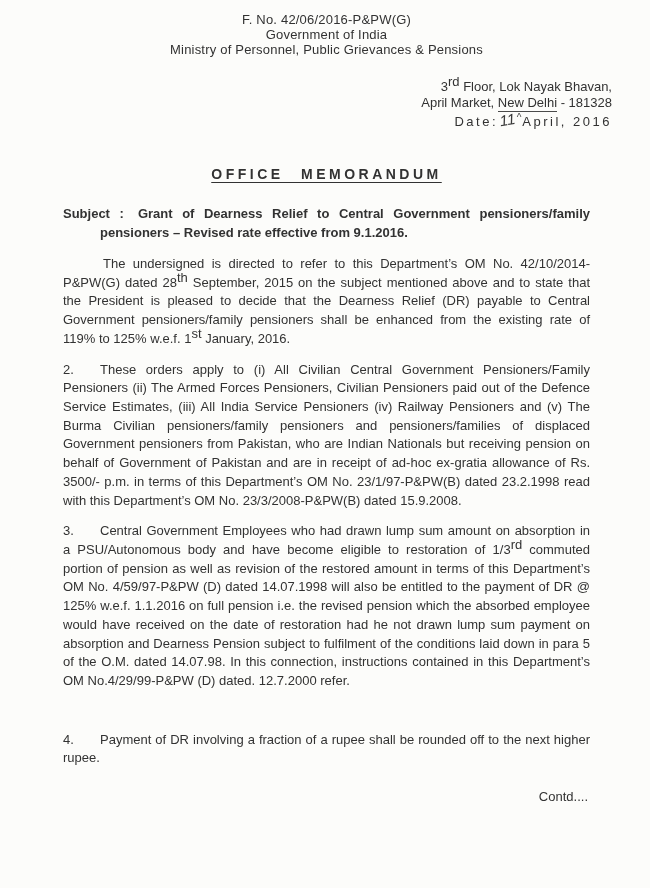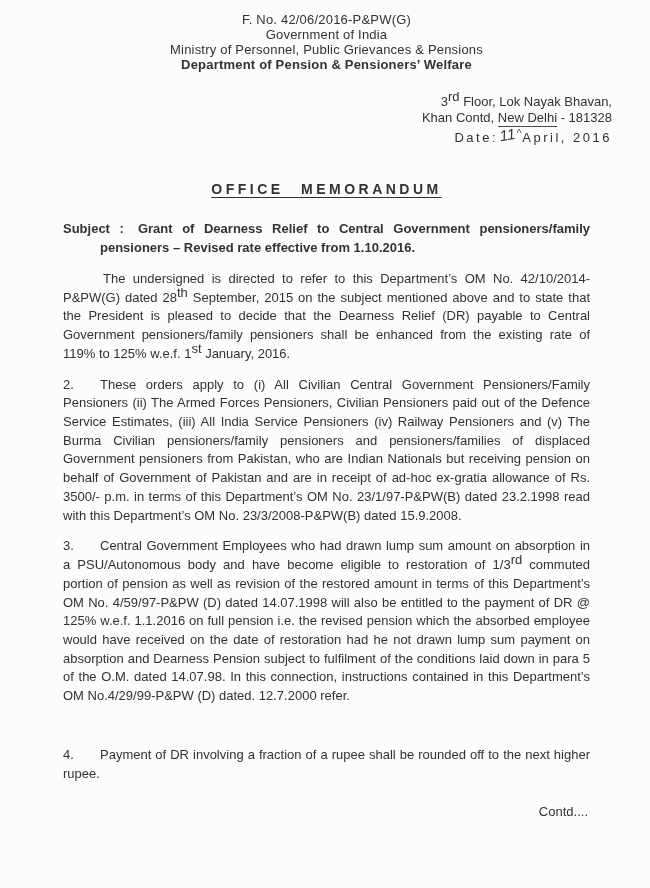--- a/index.html
+++ b/index.html
@@ -96,33 +96,32 @@
 </style>
 </head>
 <body>
 
 <div class="page">
 
   <header class="letterhead">
     <div class="lh-line">F. No. 42/06/2016-P&amp;PW(G)</div>
     <div class="lh-line">Government of India</div>
     <div class="lh-line">Ministry of Personnel, Public Grievances &amp; Pensions</div>
-    <div class="lh-line bold">Department of Pension &amp; Pensioners’ Welfare</div>
   </header>
 
   <div class="address">
     <div><span>3</span><sup>rd</sup><span> Floor,  Lok Nayak Bhavan,</span></div>
-    <div><span>Khan Contd, </span><span class="hand-underline">New Delhi</span><span> - 181328</span></div>
+    <div><span>April Market, </span><span class="hand-underline">New Delhi</span><span> - 181328</span></div>
     <div class="date-line"><span>Date:</span><span class="hand">11</span><span class="caret">^</span><span>April, 2016</span></div>
   </div>
 
   <h1 class="title">OFFICE MEMORANDUM</h1>
 
   <div class="subject">
-    <span class="subject-label">Subject :</span><span class="gap"></span><span>Grant of Dearness Relief to Central Government pensioners/family pensioners – Revised rate effective from 1.10.2016.</span>
+    <span class="subject-label">Subject :</span><span class="gap"></span><span>Grant of Dearness Relief to Central Government pensioners/family pensioners – Revised rate effective from 9.1.2016.</span>
   </div>
 
   <p class="para indent">
     <span>The undersigned is directed to refer to this Department’s OM No. 42/10/2014-P&amp;PW(G) dated 28</span><sup>th</sup><span> September, 2015 on the subject mentioned above and to state that the President is pleased to decide that the Dearness Relief (DR) payable to Central Government pensioners/family pensioners shall be enhanced from the existing rate of 119% to 125% w.e.f. 1</span><sup>st</sup><span> January, 2016.</span>
   </p>
 
   <p class="para">
     <span class="pnum">2.</span><span>These orders apply to (i) All Civilian Central Government Pensioners/Family Pensioners (ii) The Armed Forces Pensioners, Civilian Pensioners paid out of the Defence Service Estimates, (iii) All India Service Pensioners (iv) Railway Pensioners and (v) The Burma Civilian pensioners/family pensioners and pensioners/families of displaced Government pensioners from Pakistan, who are Indian Nationals but receiving pension on behalf of Government of Pakistan and are in receipt of ad-hoc ex-gratia allowance of Rs. 3500/- p.m. in terms of this Department’s OM No. 23/1/97-P&amp;PW(B) dated 23.2.1998 read with this Department’s OM No. 23/3/2008-P&amp;PW(B) dated 15.9.2008.</span>
   </p>
 

